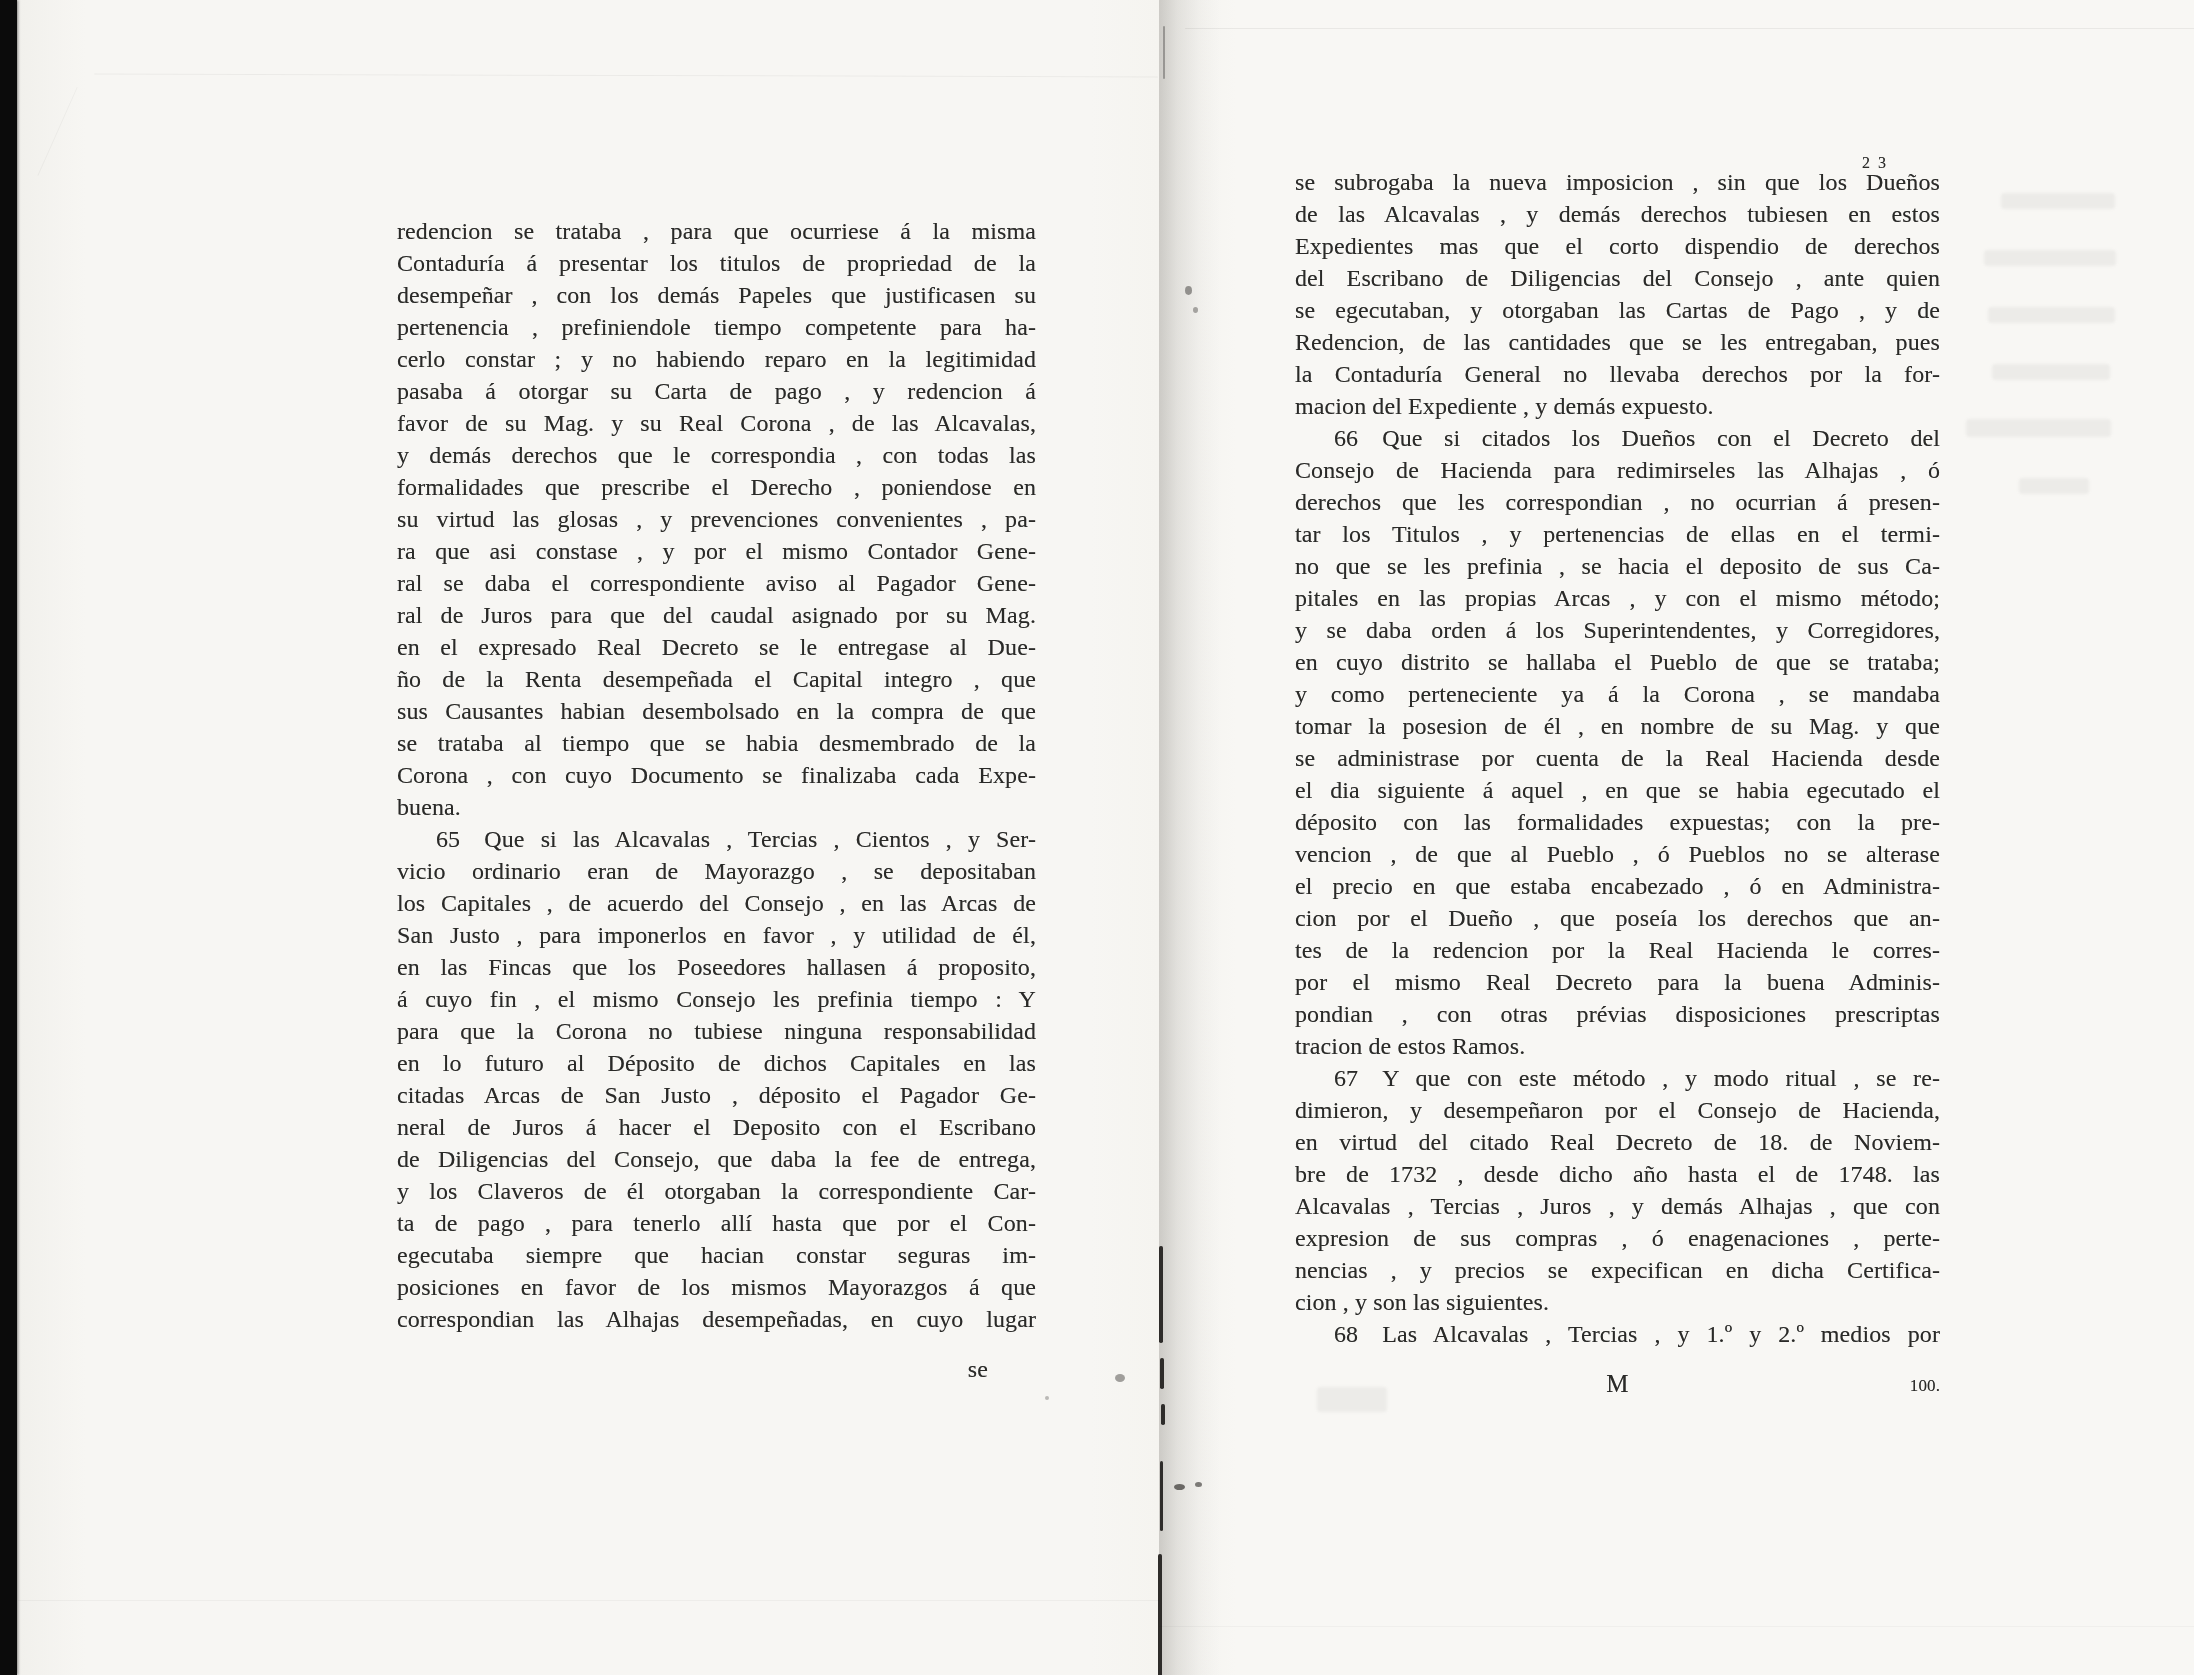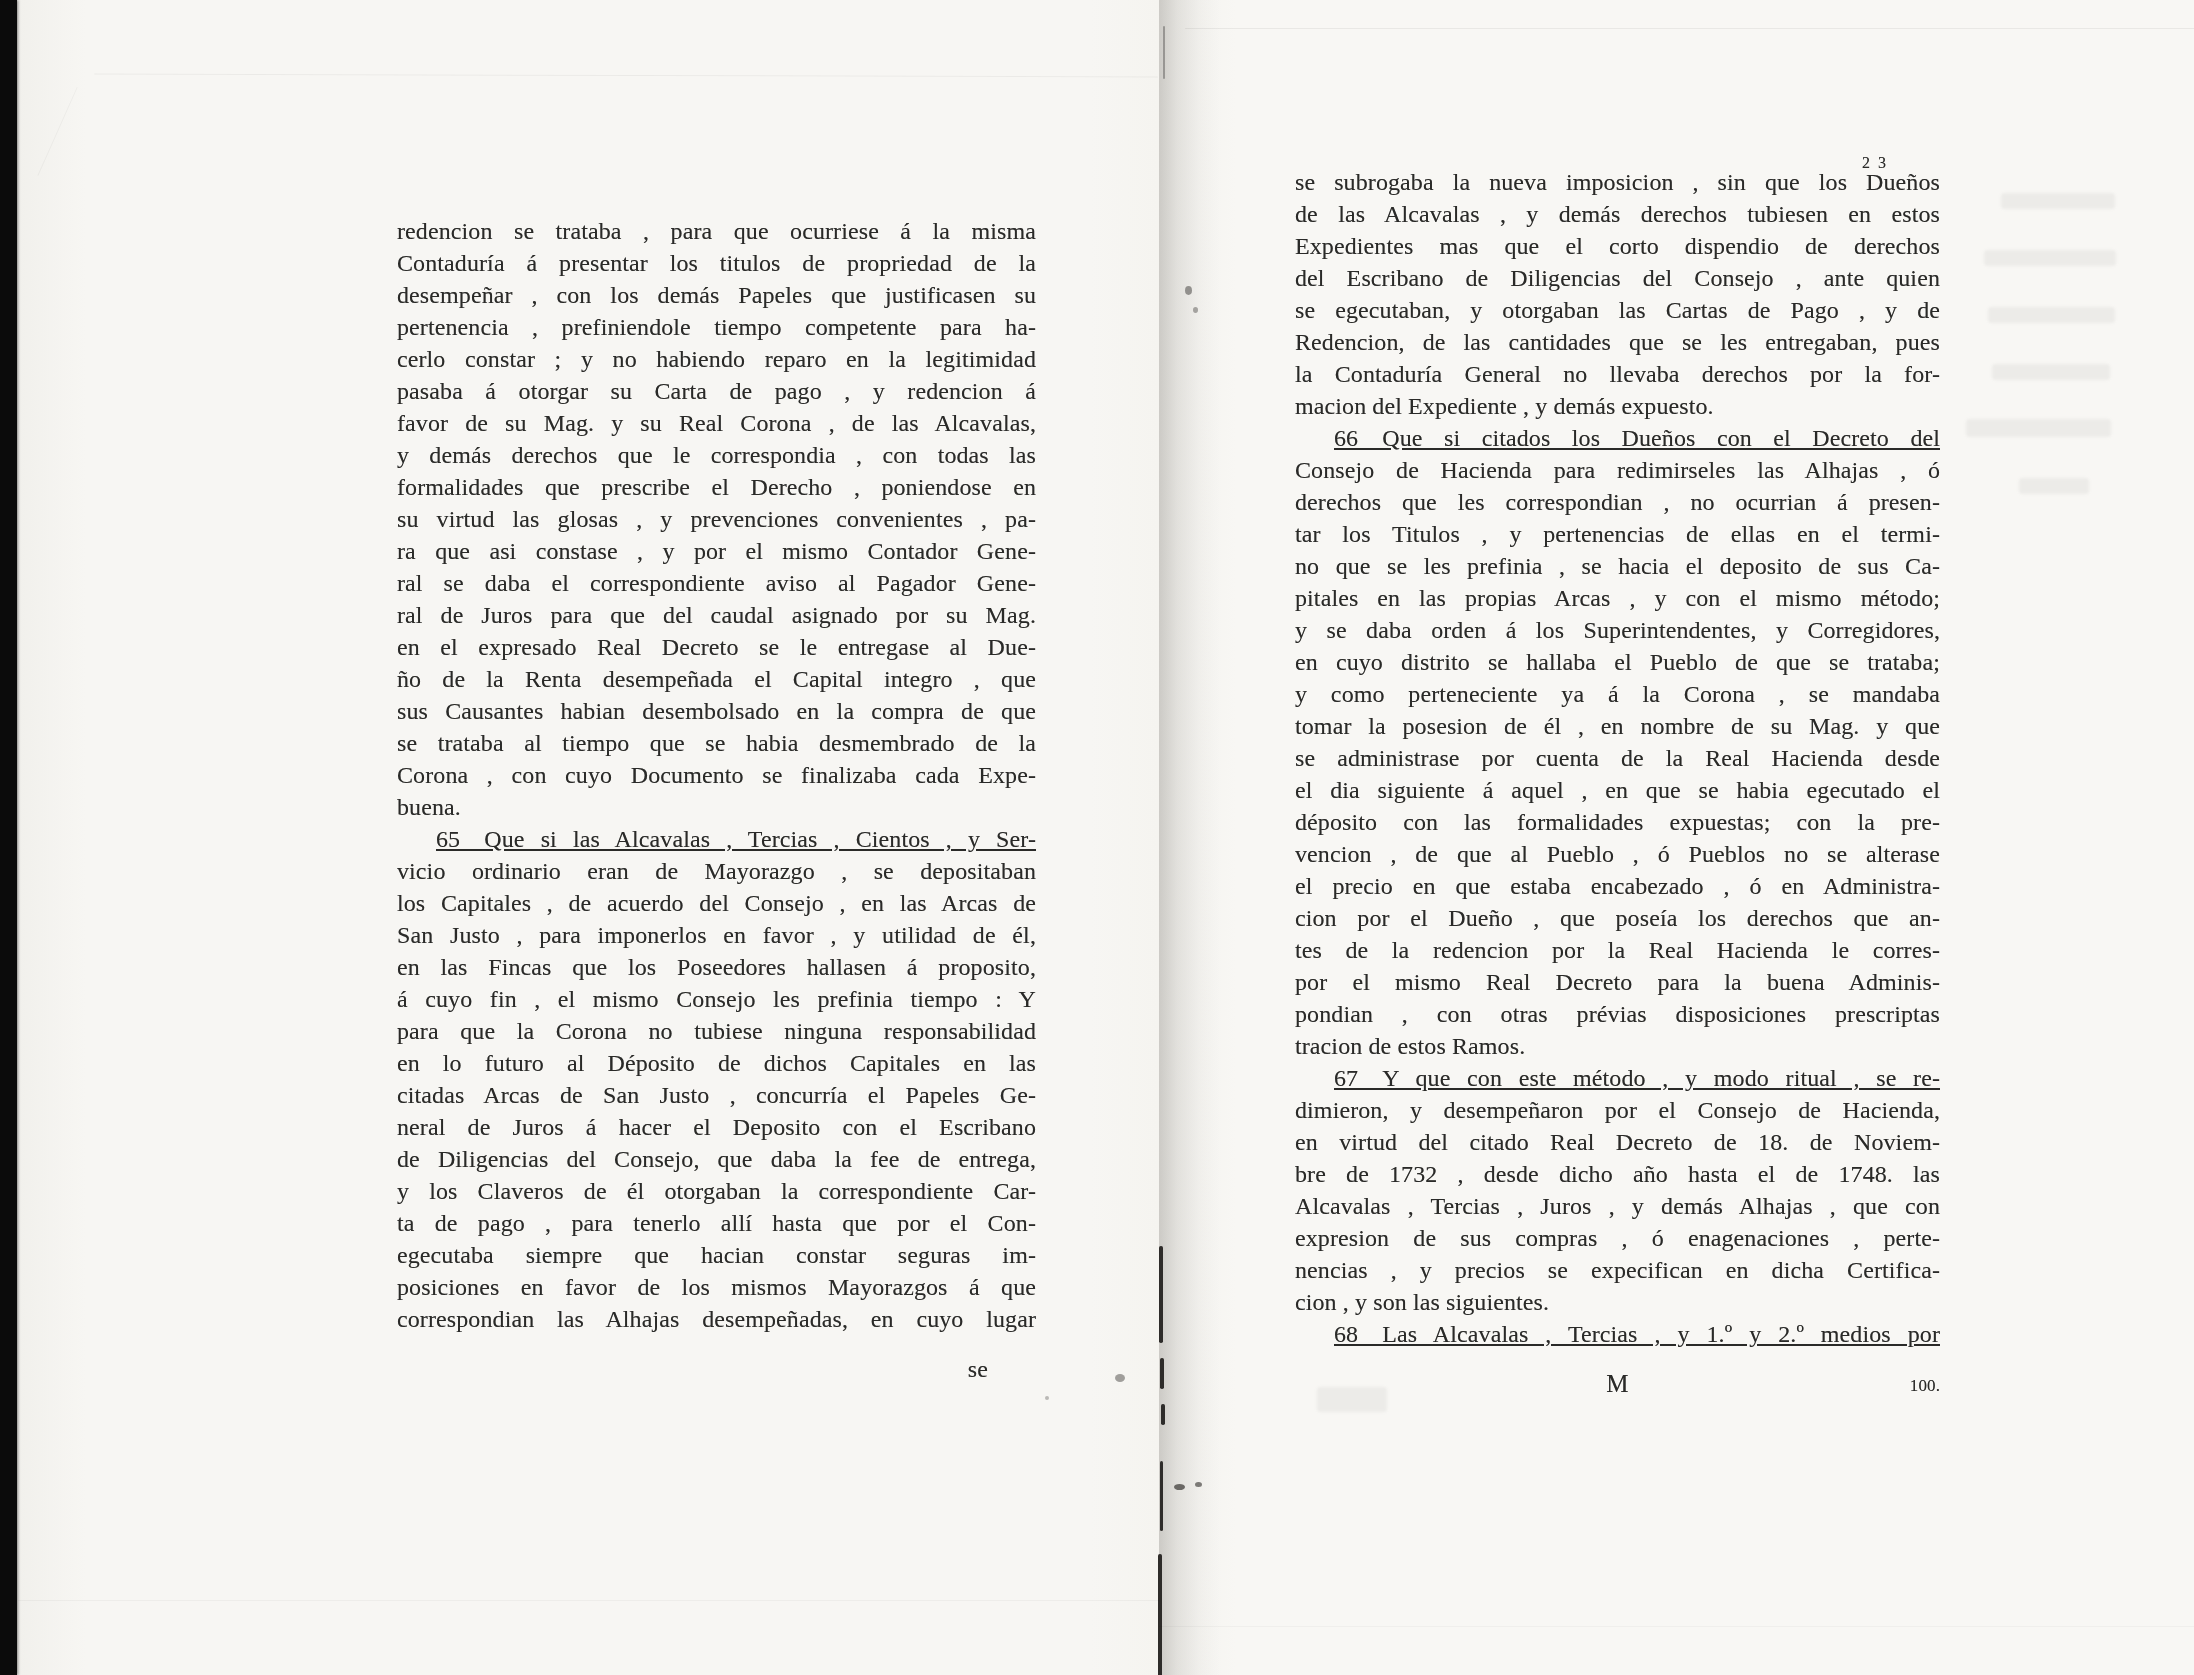--- a/index.html
+++ b/index.html
@@ -87,21 +87,20 @@
     text-align-last: justify;
     text-justify: inter-word;
     box-sizing: border-box;
     white-space: normal;
   }
   .line.end {
     text-align-last: left;
   }
   .line.indent {
     padding-left: 39px;
-    text-decoration: underline;
   }
   .line.catchword {
     text-align: right;
     text-align-last: right;
     padding-right: 48px;
     margin-top: 18px;
   }
   .page-number {
     position: absolute;
     left: 1834px; top: 154px;
@@ -187,21 +186,21 @@
       <div class="line">Corona , con cuyo Documento se finalizaba cada Expe-</div>
       <div class="line end">buena.</div>
       <div class="line indent">65 Que si las Alcavalas , Tercias , Cientos , y Ser-</div>
       <div class="line">vicio ordinario eran de Mayorazgo , se depositaban</div>
       <div class="line">los Capitales ,  de acuerdo del Consejo , en las Arcas de</div>
       <div class="line">San Justo , para imponerlos en favor , y utilidad de él,</div>
       <div class="line">en las Fincas que los Poseedores hallasen á proposito,</div>
       <div class="line">á cuyo fin , el mismo Consejo les prefinia tiempo : Y</div>
       <div class="line">para que la Corona no tubiese ninguna responsabilidad</div>
       <div class="line">en lo futuro al Déposito de dichos Capitales en las</div>
-      <div class="line">citadas Arcas de San Justo , concurría el Papeles Ge-</div>
+      <div class="line">citadas Arcas de San Justo , déposito el Pagador Ge-</div>
       <div class="line">neral de Juros á hacer el Deposito con el Escribano</div>
       <div class="line">de Diligencias del Consejo, que daba la fee de entrega,</div>
       <div class="line">y los Claveros de él otorgaban la correspondiente Car-</div>
       <div class="line">ta de pago , para tenerlo allí  hasta que por el Con-</div>
       <div class="line">egecutaba siempre que hacian constar seguras im-</div>
       <div class="line">posiciones en favor de los mismos Mayorazgos á que</div>
       <div class="line">correspondian las Alhajas desempeñadas, en cuyo lugar</div>
       <div class="line catchword">se</div>
     </div>
 

